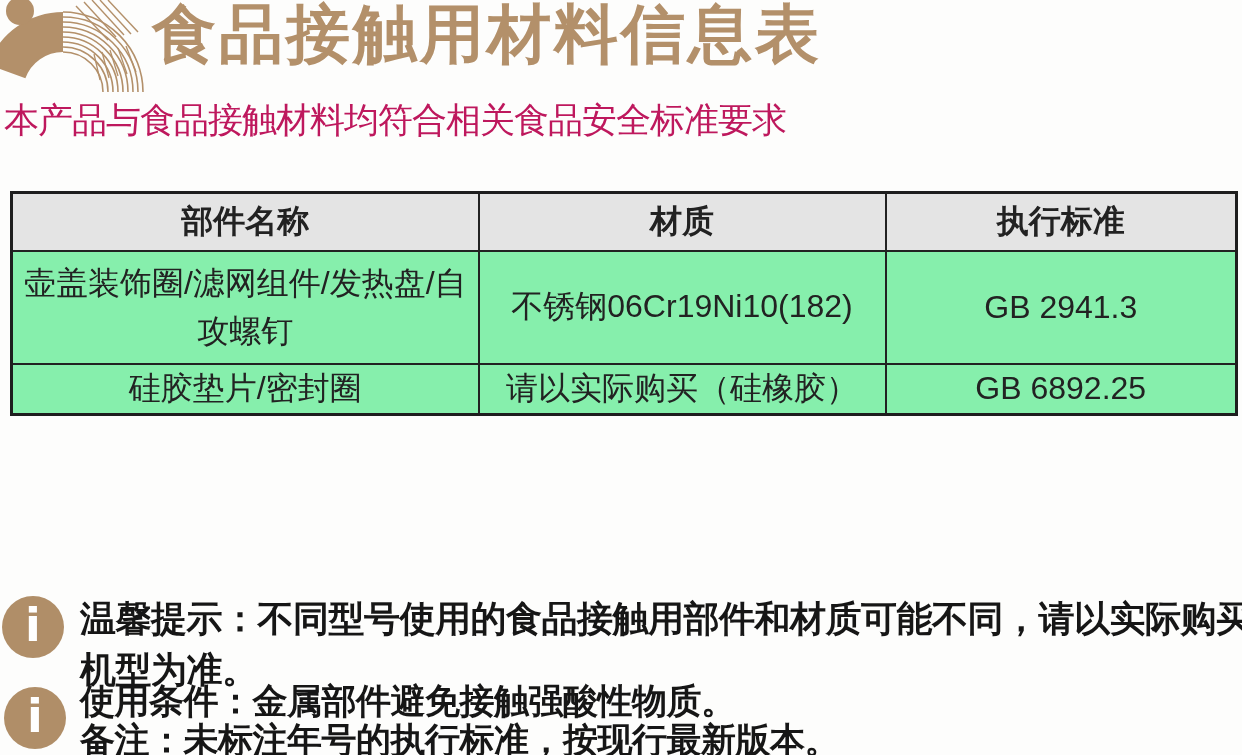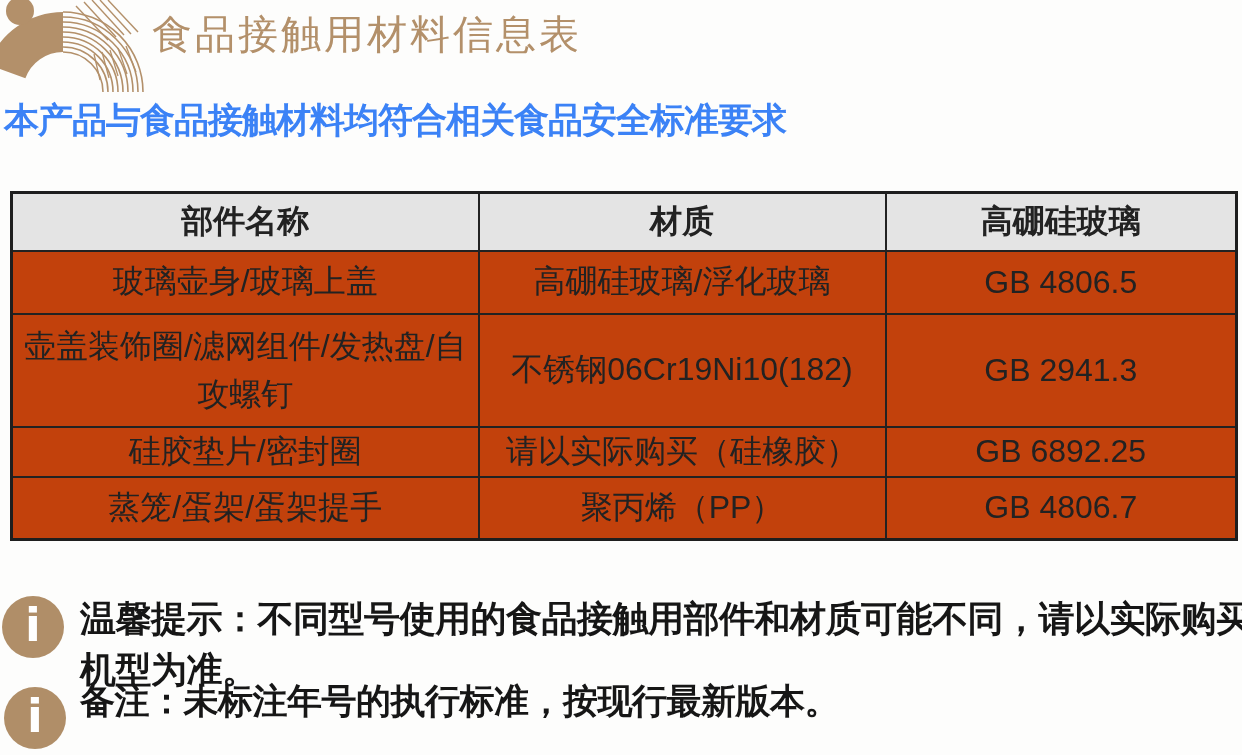--- a/index.html
+++ b/index.html
@@ -5,33 +5,33 @@
   html,body{margin:0;padding:0;}
   body{
     width:1242px;height:755px;position:relative;overflow:hidden;
     background:#fdfdfc;color:#1c1c1c;
     font-family:"Liberation Sans","DejaVu Sans",sans-serif;
   }
   
   .logo{position:absolute;left:0;top:0;width:150px;height:92px;}
   .title{
     position:absolute;left:152px;top:2px;
-    font-size:40px;font-weight:400;letter-spacing:3px;line-height:64px;
+    font-size:64px;font-weight:700;letter-spacing:3px;line-height:64px;
     color:#b3906a;white-space:nowrap;
   }
   .subtitle{
     position:absolute;left:4px;top:98px;
-    font-size:35px;font-weight:700;letter-spacing:-1px;line-height:44px;
-    color:#3b82f6;white-space:nowrap;
+    font-size:35px;font-weight:400;letter-spacing:-1px;line-height:44px;
+    color:#be185d;white-space:nowrap;
   }
   
   table.mat{
     position:absolute;left:10px;top:191px;width:1225px;
     border-collapse:collapse;table-layout:fixed;
-    background:#c2410c;
+    background:#86efac;
   }
   table.mat col.c1{width:467px;}
   table.mat col.c2{width:407px;}
   table.mat col.c3{width:351px;}
   table.mat th,table.mat td{
     border:2.5px solid #222;
     text-align:center;vertical-align:middle;
     font-size:32px;color:#222;
     padding:2px 6px;box-sizing:border-box;
   }
@@ -107,53 +107,44 @@
 <table class="mat">
   <colgroup>
       <col class="c1">
       <col class="c2">
       <col class="c3">
     </colgroup>
   <thead>
     <tr>
       <th>部件名称</th>
       <th>材质</th>
-      <th>高硼硅玻璃</th>
+      <th>执行标准</th>
     </tr>
   </thead>
   <tbody>
-    <tr class="r1">
-      <td>玻璃壶身/玻璃上盖</td>
-      <td>高硼硅玻璃/浮化玻璃</td>
-      <td class="std">GB 4806.5</td>
-    </tr>
     <tr class="r2">
       <td><span class="wrapcell">壶盖装饰圈/滤网组件/发热盘/自攻螺钉</span></td>
       <td>不锈钢06Cr19Ni10(182)</td>
       <td class="std">GB 2941.3</td>
     </tr>
     <tr class="r3">
       <td>硅胶垫片/密封圈</td>
       <td>请以实际购买（硅橡胶）</td>
       <td class="std">GB 6892.25</td>
-    </tr>
-    <tr class="r4">
-      <td>蒸笼/蛋架/蛋架提手</td>
-      <td>聚丙烯（PP）</td>
-      <td class="std">GB 4806.7</td>
     </tr>
   </tbody>
 </table>
 
 <div class="note-icon icon1">
   <span>i</span>
 </div>
 <div class="note-text note1">
   <div>温馨提示：不同型号使用的食品接触用部件和材质可能不同，请以实际购买</div>
   <div>机型为准。</div>
 </div>
 
 <div class="note-icon icon2">
   <span>i</span>
 </div>
 <div class="note-text note2">
+  <div>使用条件：金属部件避免接触强酸性物质。</div>
   <div>备注：未标注年号的执行标准，按现行最新版本。</div>
 </div>
 
 </body></html>

